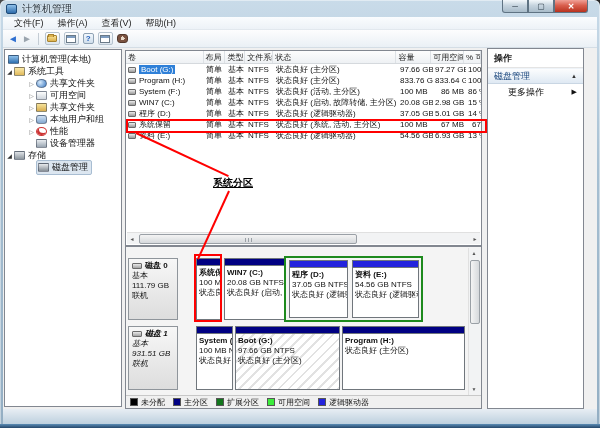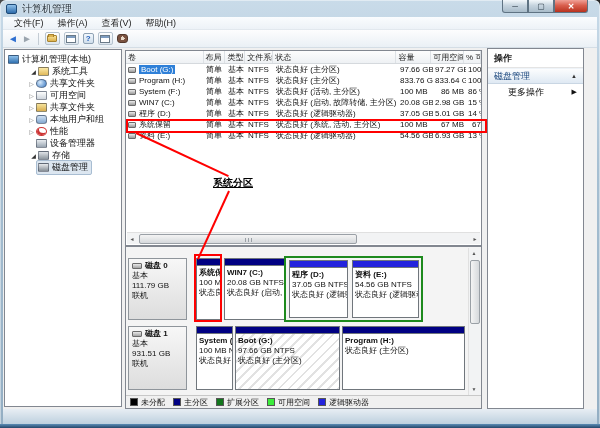--- a/index.html
+++ b/index.html
@@ -31,21 +31,21 @@
   .ic-help { width:11px; height:11px; border-radius:2px; border:1px solid #8fa2b4; background:linear-gradient(#f2f7fc,#cfdeec); color:#1d5bb8; font-size:8px; font-weight:bold; display:flex; align-items:center; justify-content:center; }
   .ic-gear { width:11px; height:9px; border-radius:3px; background:radial-gradient(circle at 50% 50%, #e8d8c8 0 2px, #7a5240 2px); border:1px solid #53382c; }
 
   
   .pane { position:absolute; background:#fff; border:1px solid #828790; }
   .tree-pane { left:4px; top:49px; width:118px; height:358px; padding-top:3px; overflow:hidden; }
   .trow { display:flex; align-items:center; height:12px; font-size:9px; color:#111; white-space:nowrap; }
   .trow .exp { width:9px; text-align:center; font-size:6px; color:#777; flex:none; }
   .trow .exp.open { color:#333; }
   .icn { width:11px; height:9px; flex:none; margin-right:3px; border-radius:1px; border:1px solid rgba(60,70,85,.55); }
-  .lvl0 { padding-left:3px; } .lvl1 { padding-left:24px; } .lvl2 { padding-left:22px; }
+  .lvl0 { padding-left:3px; } .lvl1 { padding-left:0; } .lvl2 { padding-left:22px; }
   .sel-item { background:#dce6f0; border:1px solid #a8bdd2; border-radius:2px; padding-right:3px; }
   .i-computer { background:linear-gradient(#8ec1ec,#2f6fae); }
   .i-systools { background:linear-gradient(#fbe9a6,#e0b95b); }
   .i-clock { border-radius:50%; background:radial-gradient(circle at 35% 35%, #d9ebfb, #3b79c2); }
   .i-event { background:linear-gradient(#fdfdfd,#cfd6dd); }
   .i-shared { background:linear-gradient(#f6e39b,#d9ae50); }
   .i-users { background:linear-gradient(#cfe0f2,#84a8d0); border-radius:3px; }
   .i-perf { border-radius:50%; background:#fff; border:1px solid #c33; box-shadow:inset 2px -2px 0 #c33; }
   .i-devmgr { background:linear-gradient(#e8ecf0,#9aa6b2); }
   .i-storage { background:linear-gradient(#dfe3e7,#8e979f); }
@@ -64,21 +64,21 @@
   .volname { overflow:hidden; white-space:nowrap; }
   .volname.sel { background:#2f80d8; color:#fff; padding:0 2px; }
   .hscroll { position:absolute; left:1px; right:1px; bottom:1px; height:12px; background:#f2f3f4; border-top:1px solid #e0e0e0; }
   .sb-arrow { position:absolute; top:1px; width:10px; height:10px; font-size:5px; color:#555; text-align:center; line-height:10px; }
   .sb-thumb { position:absolute; top:1px; left:12px; width:218px; height:10px; border:1px solid #9aa0a6; border-radius:2px; background:linear-gradient(#f4f4f4,#d6d9dc); }
   .grip { position:absolute; left:50%; top:3px; width:7px; height:4px; margin-left:-3px;
           background:repeating-linear-gradient(90deg,#9aa0a6 0 1px,transparent 1px 3px); }
 
   
   .disk-pane { left:125px; top:246px; width:357px; height:163px; background:#f4f4f4; overflow:hidden; }
-  .dhdr { position:absolute; left:2px; width:59px; background:linear-gradient(#f7f7f7,#dddddd); border:1px solid #8f959b; padding:2px 3px; font-size:8px; line-height:10px; color:#111; overflow:hidden; white-space:nowrap; }
+  .dhdr { position:absolute; left:2px; width:50px; background:linear-gradient(#f7f7f7,#dddddd); border:1px solid #8f959b; padding:2px 3px; font-size:8px; line-height:10px; color:#111; overflow:hidden; white-space:nowrap; }
   .dhdr .dname { font-weight:bold; display:flex; align-items:center; gap:3px; }
   .dico { width:10px; height:6px; background:linear-gradient(#e9e9e9,#a3a3a3); border:1px solid #6b6b6b; border-radius:1px; flex:none; }
   .part { position:absolute; border:1px solid #70767c; background:#fff; overflow:hidden; }
   .strip { height:7px; border-bottom:1px solid #70767c; }
   .strip.primary { background:#000082; }
   .strip.logical { background:#2323dd; }
   .pbody { padding:2px 2px 0 2px; font-size:8px; line-height:10px; white-space:nowrap; overflow:hidden; color:#111; height:calc(100% - 7px); }
   .pbody .pname { font-weight:bold; }
   .hatched .pbody { background:repeating-linear-gradient(135deg,#ffffff 0 5px,#e2e2e2 5px 7px); }
   .extbox { position:absolute; border:2px solid #1d8a1d; background:transparent; }
@@ -352,21 +352,21 @@
     </div>
     <div class="part" style="left:226px; top:13px; width:67px; height:58px;">
       <div class="strip logical"></div>
       <div class="pbody">
         <div class="pname">资料  (E:)</div>
         <div>54.56 GB NTFS</div>
         <div>状态良好 (逻辑驱动器)</div>
       </div>
     </div>
 
-    <div class="dhdr" style="top:79px; height:64px;">
+    <div class="dhdr" style="top:79px; height:64px;font-style:italic;">
       <div class="dname">
           <span class="dico"></span>
           <span>磁盘 1</span>
         </div>
       <div>基本</div>
       <div>931.51 GB</div>
       <div>联机</div>
     </div>
     <div class="part" style="left:70px; top:79px; width:37px; height:64px;">
       <div class="strip primary"></div>

